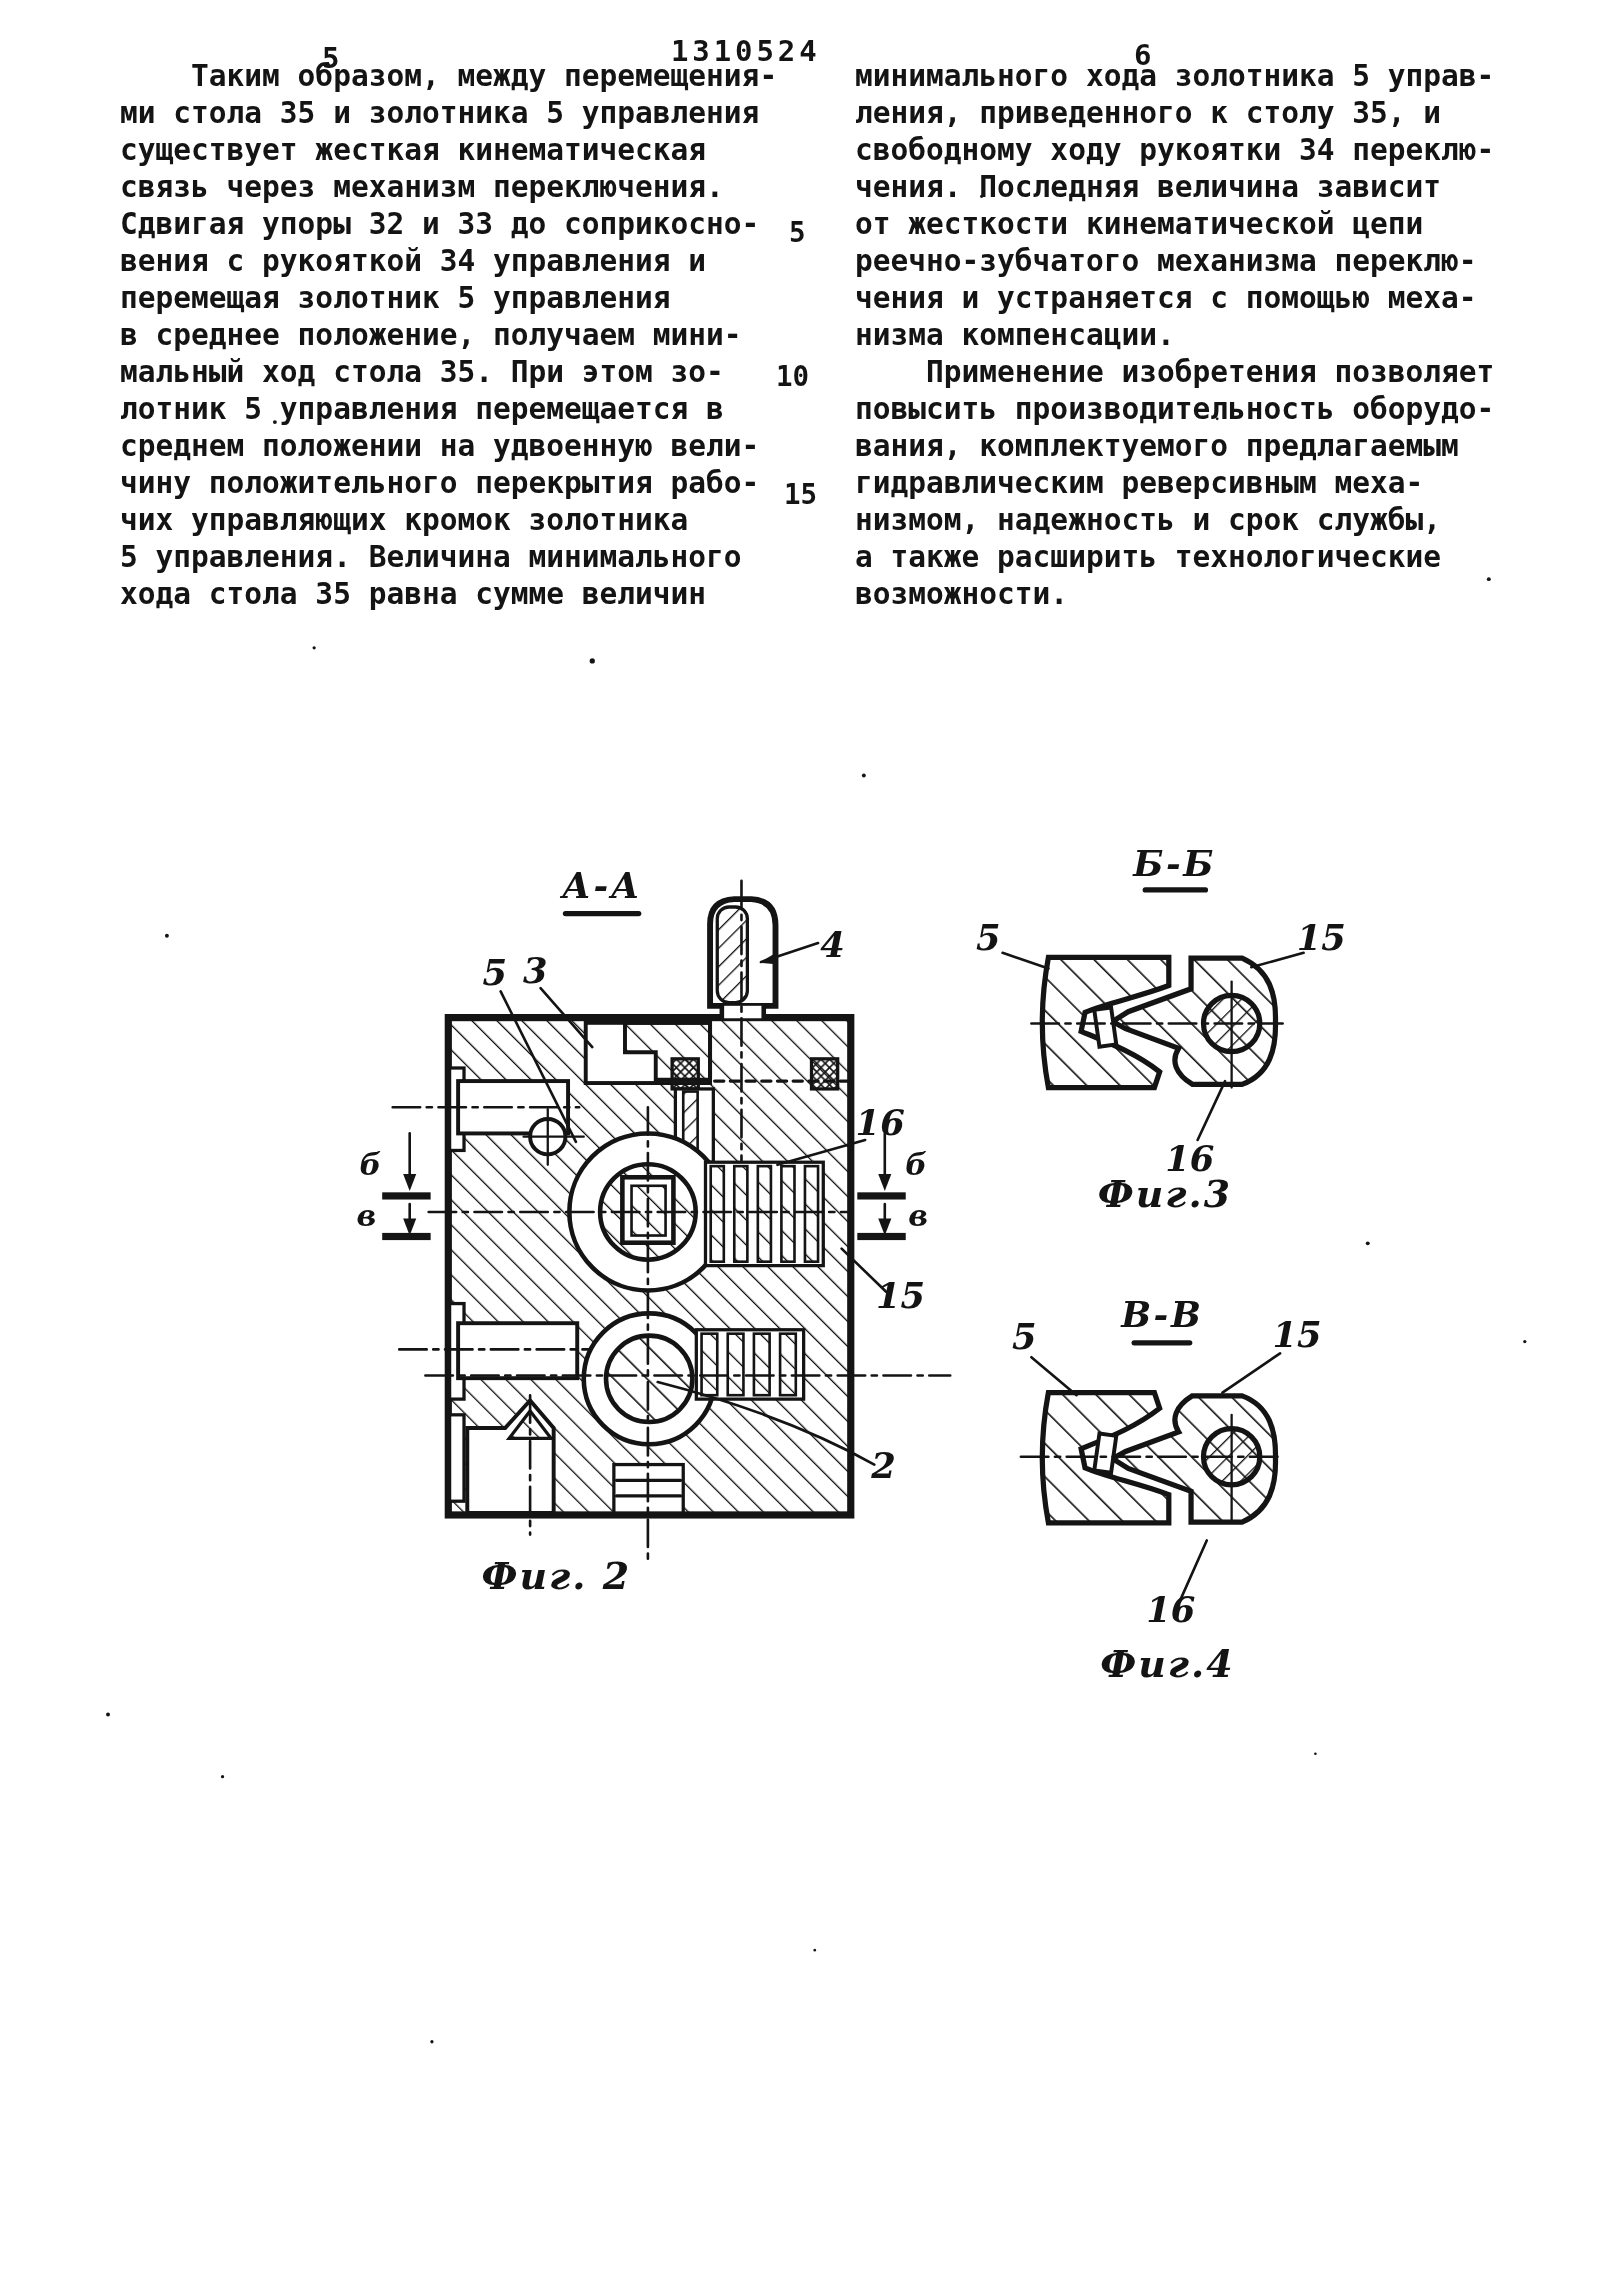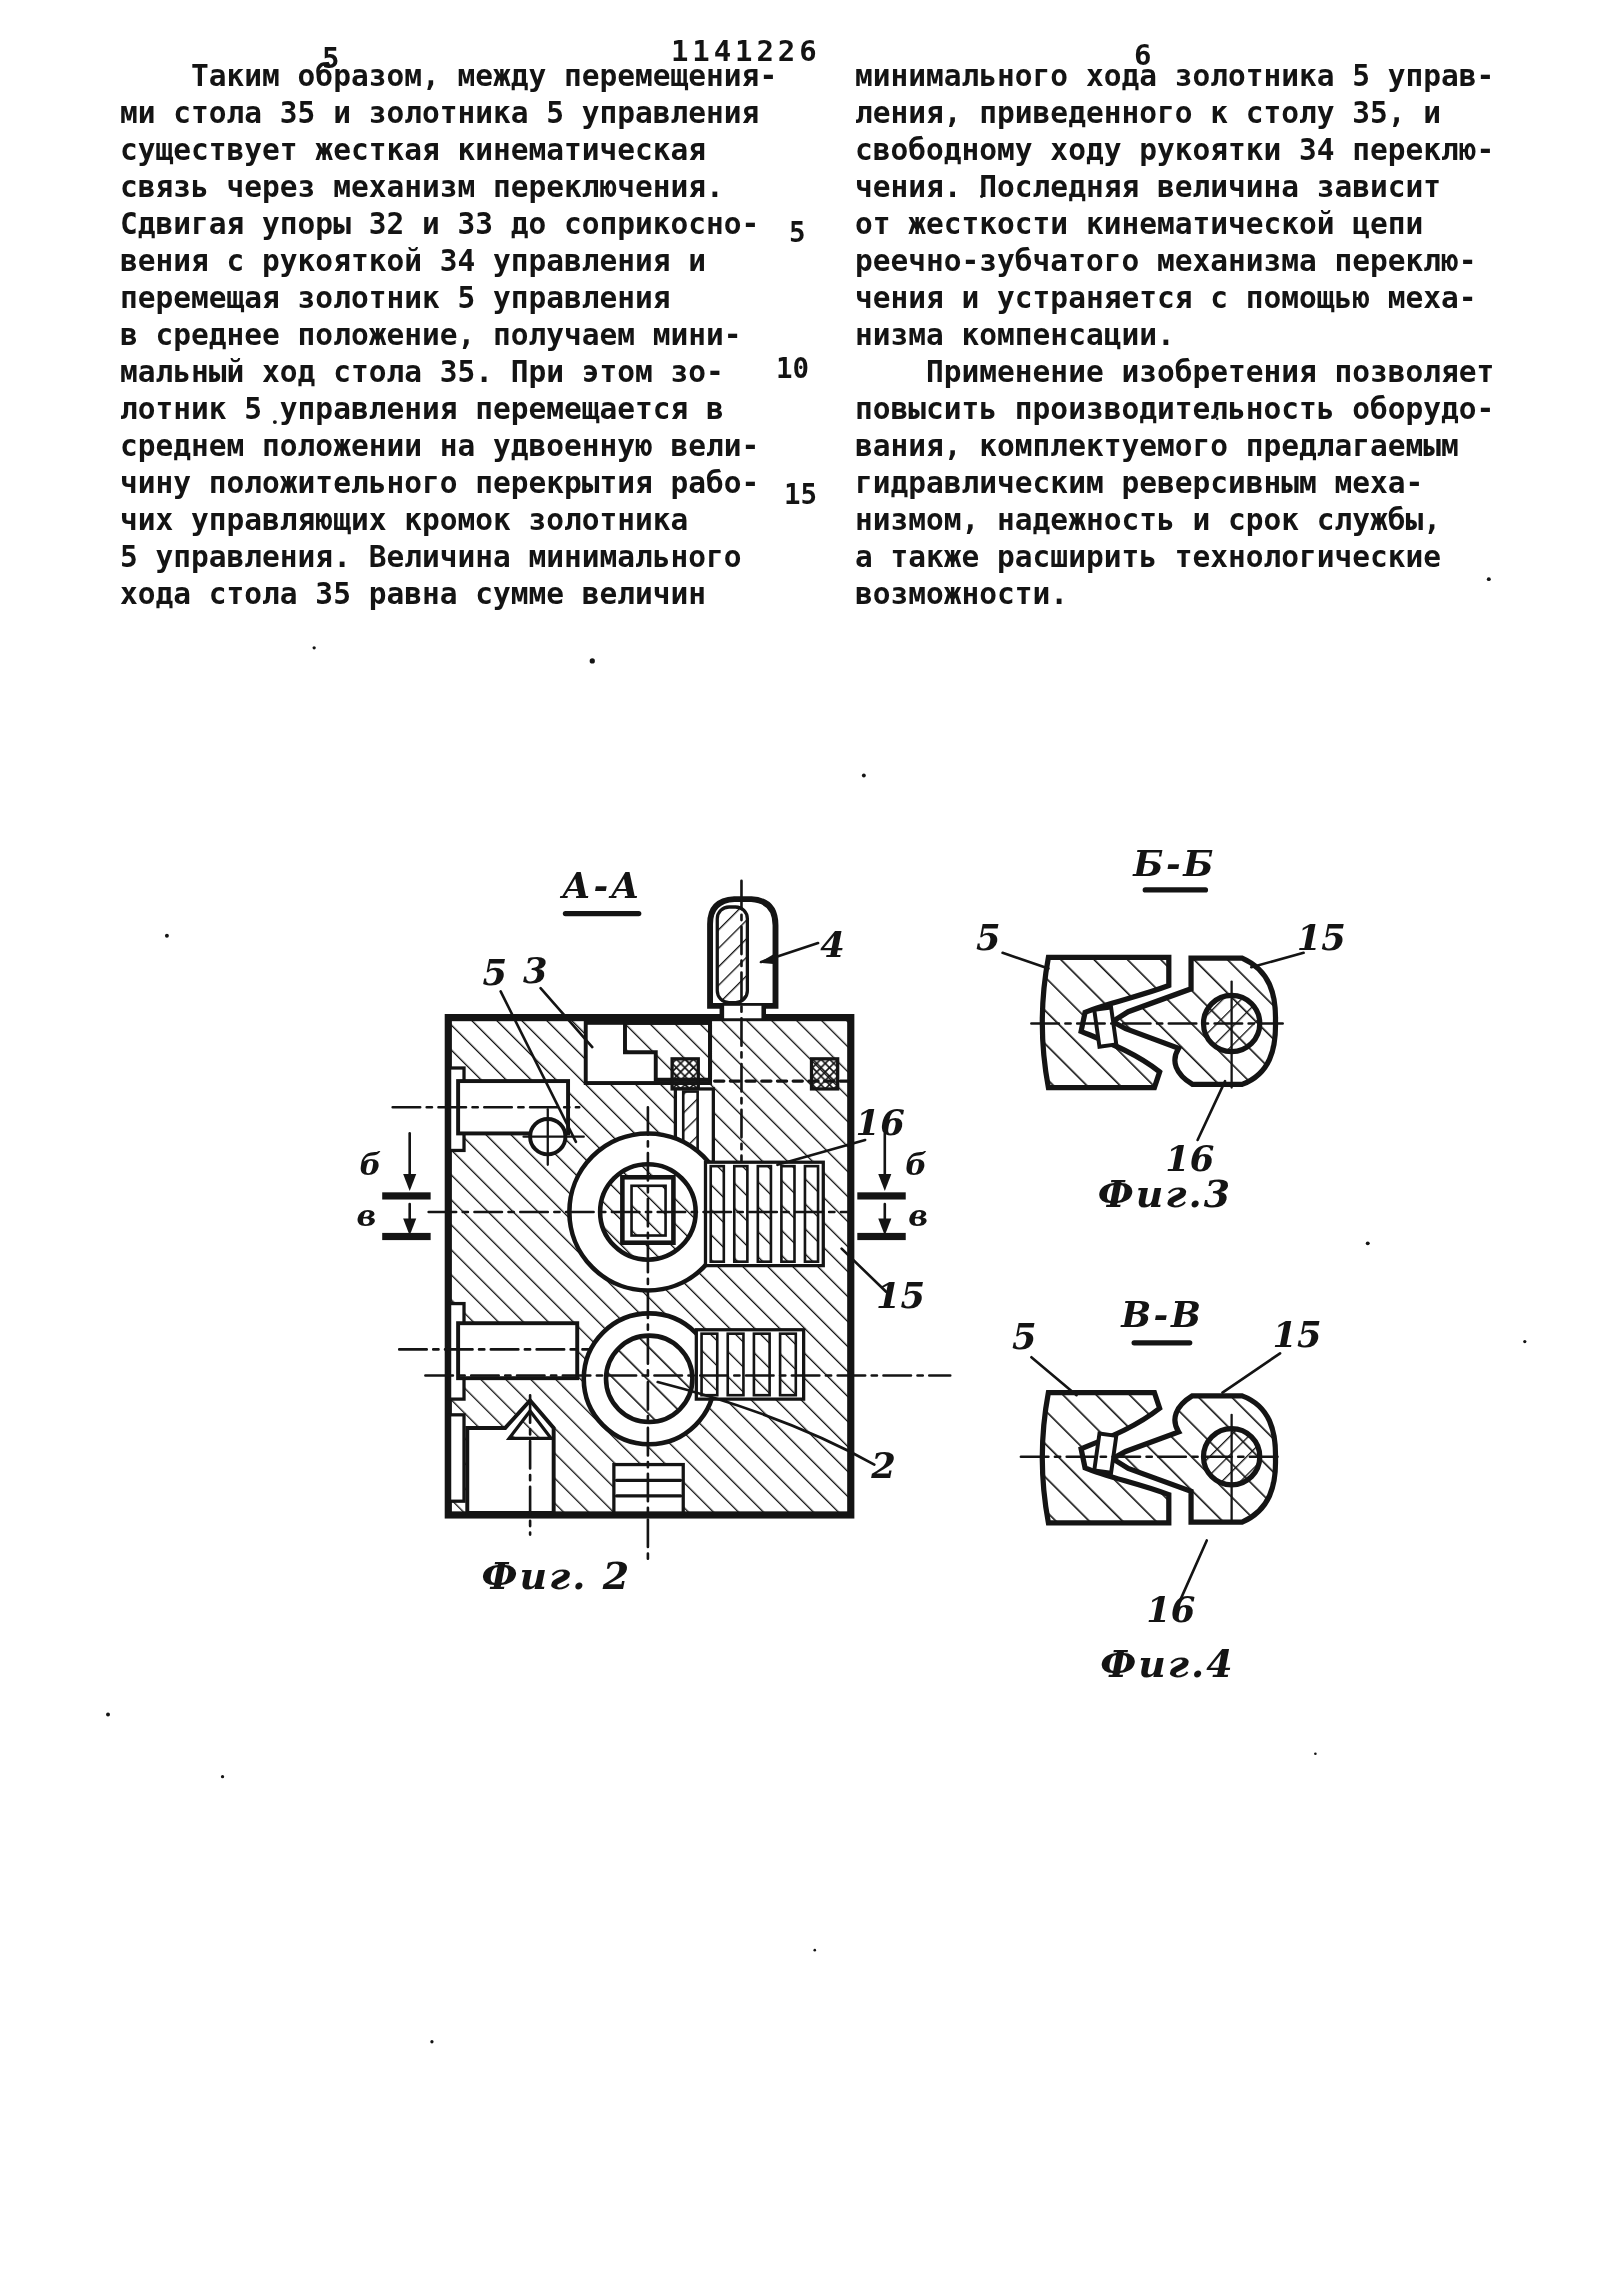--- a/index.html
+++ b/index.html
@@ -26,28 +26,28 @@
   .slabel{font-size:46px;}
   .sect{font-size:54px;letter-spacing:4px;}
   .cap{font-size:58px;letter-spacing:3px;}
 </style>
 </head>
 <body>
 
 <div id="page">
 
   <div class="hdr" style="left:322px;top:41px">5</div>
-  <div class="hdr" style="left:671px;top:34px;letter-spacing:3.9px">1141226</div>
+  <div class="hdr" style="left:671px;top:34px;letter-spacing:3.9px">1310524</div>
   <div class="hdr" style="left:1134px;top:38px">6</div>
 
   <div id="col-left" class="col"><div class="tline">    Таким образом, между перемещения-</div><div class="tline">ми стола 35 и золотника 5 управления</div><div class="tline">существует жесткая кинематическая</div><div class="tline">связь через механизм переключения.</div><div class="tline">Сдвигая упоры 32 и 33 до соприкосно-</div><div class="tline">вения с рукояткой 34 управления и</div><div class="tline">перемещая золотник 5 управления</div><div class="tline">в среднее положение, получаем мини-</div><div class="tline">мальный ход стола 35. При этом зо-</div><div class="tline">лотник 5 управления перемещается в</div><div class="tline">среднем положении на удвоенную вели-</div><div class="tline">чину положительного перекрытия рабо-</div><div class="tline">чих управляющих кромок золотника</div><div class="tline">5 управления. Величина минимального</div><div class="tline">хода стола 35 равна сумме величин</div></div>
   <div id="col-right" class="col"><div class="tline">минимального хода золотника 5 управ-</div><div class="tline">ления, приведенного к столу 35, и</div><div class="tline">свободному ходу рукоятки 34 переклю-</div><div class="tline">чения. Последняя величина зависит</div><div class="tline">от жесткости кинематической цепи</div><div class="tline">реечно-зубчатого механизма переклю-</div><div class="tline">чения и устраняется с помощью меха-</div><div class="tline">низма компенсации.</div><div class="tline">    Применение изобретения позволяет</div><div class="tline">повысить производительность оборудо-</div><div class="tline">вания, комплектуемого предлагаемым</div><div class="tline">гидравлическим реверсивным меха-</div><div class="tline">низмом, надежность и срок службы,</div><div class="tline">а также расширить технологические</div><div class="tline">возможности.</div></div>
 
   <div class="gut" style="top:216px;left:789px">5</div>
-  <div class="gut" style="top:352px">10</div>
+  <div class="gut" style="top:360px">10</div>
   <div class="gut" style="top:478px;left:784px">15</div>
 
   <svg id="fig-svg" width="1623" height="2295" viewBox="0 0 2480 3507">
     <defs>
       <pattern id="h1" width="27" height="27" patternUnits="userSpaceOnUse" patternTransform="rotate(-45)">
         <line x1="0" y1="0" x2="0" y2="27" stroke="#141414" stroke-width="4"></line>
       </pattern>
       <pattern id="h2" width="20" height="20" patternUnits="userSpaceOnUse" patternTransform="rotate(45)">
         <line x1="0" y1="0" x2="0" y2="20" stroke="#141414" stroke-width="4"></line>
       </pattern>

